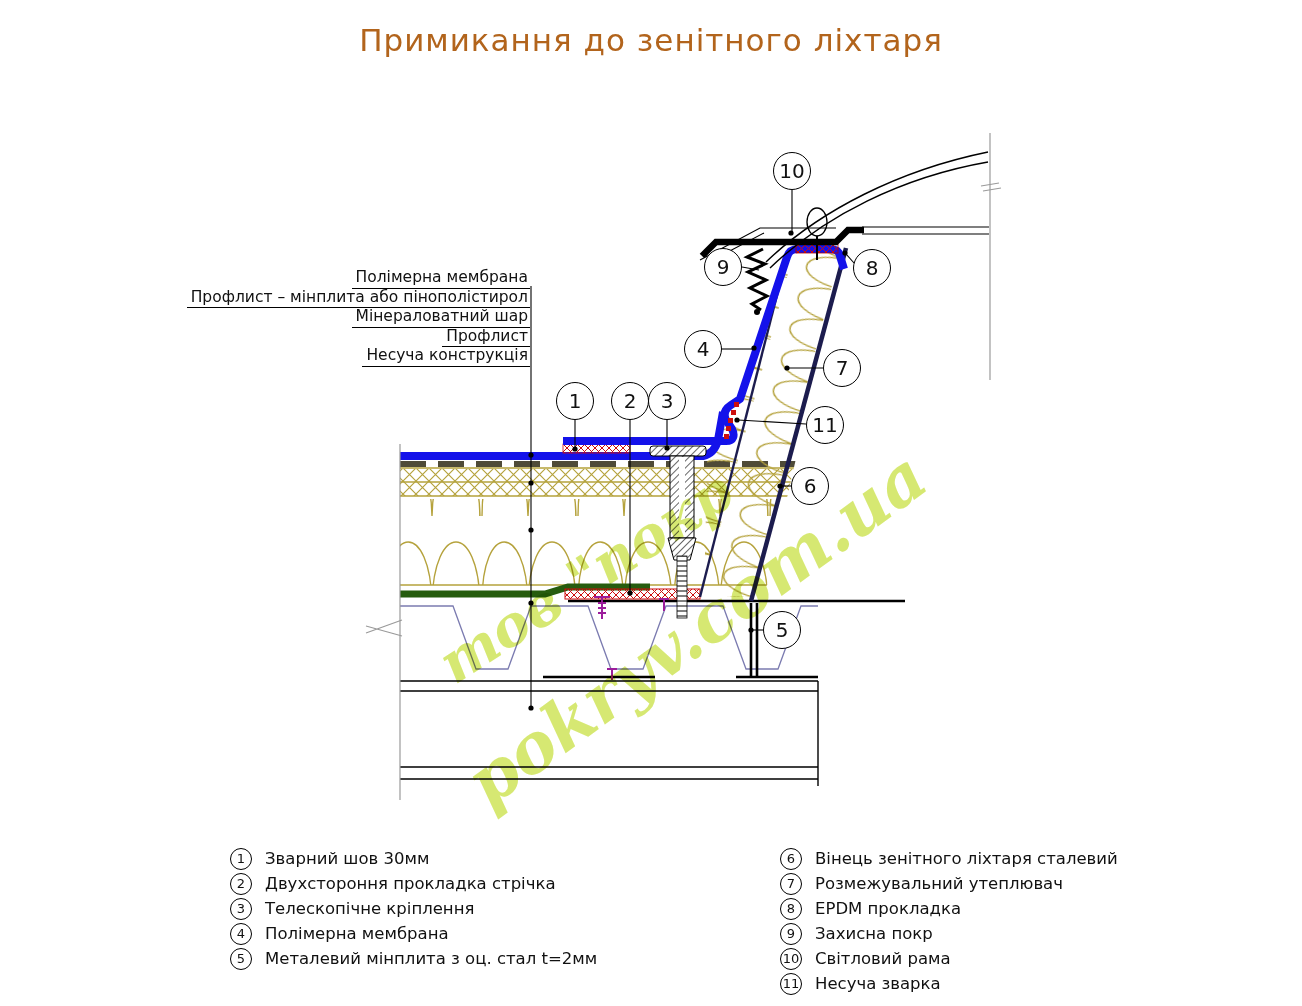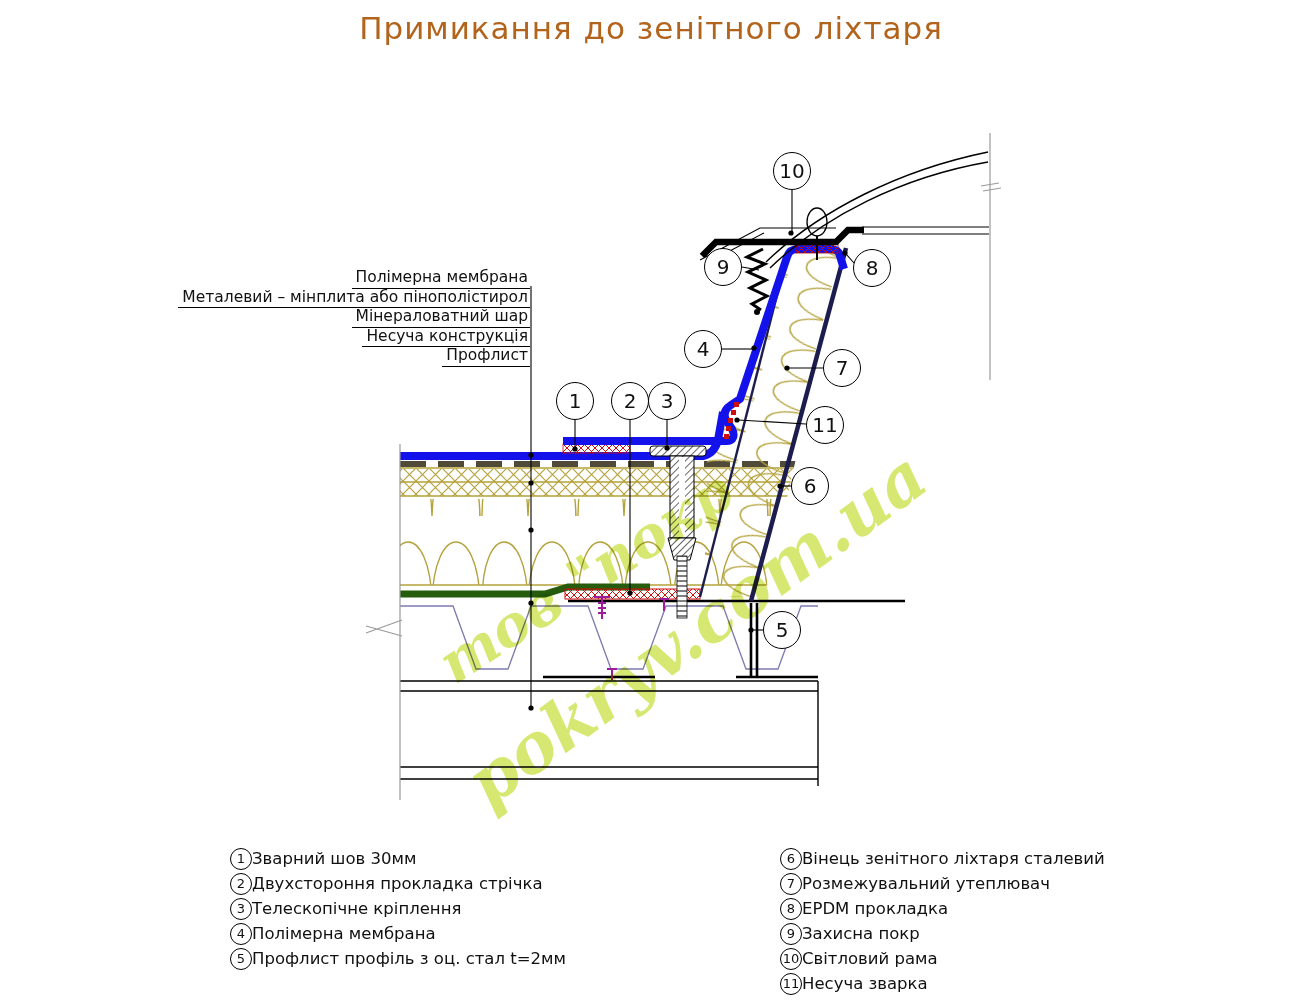--- a/index.html
+++ b/index.html
@@ -1,33 +1,33 @@
 <!DOCTYPE html>
 <html><head>
 <meta charset="utf-8">
 <style>
   html,body{margin:0;padding:0;background:#fff;}
   .page{position:relative;width:1302px;height:1006px;background:#fff;overflow:hidden;
         font-family:"DejaVu Sans",sans-serif;color:#111;}
-  .title{position:absolute;left:0;right:0;top:10px;text-align:center;
+  .title{position:absolute;left:0;right:0;top:22px;text-align:center;
          font-size:31px;letter-spacing:1px;color:#b2641c;}
   svg.draw{position:absolute;left:0;top:0;z-index:1;}
   .labelblock{position:absolute;top:267px;right:772px;width:360px;text-align:right;z-index:2;}
   .labelblock .row{display:block;line-height:19.6px;height:19.6px;white-space:nowrap;}
   .labelblock .row span{display:inline-block;border-bottom:1.6px solid #000;
          font-size:15.5px;padding:0 2px 0 4px;}
   .callout{position:absolute;width:38px;height:38px;border:1.6px solid #000;border-radius:50%;
          background:#fff;z-index:4;display:flex;align-items:center;justify-content:center;
          font-size:20px;box-sizing:border-box;}
   .legendcol{position:absolute;z-index:2;}
   .legendrow{display:flex;align-items:center;height:25px;}
   .lnum{flex:0 0 auto;min-width:22px;height:22px;border:1.4px solid #000;border-radius:50%;
         display:flex;align-items:center;justify-content:center;font-size:13px;box-sizing:border-box;
         padding:0 1px;}
-  .ltext{font-size:16.5px;white-space:nowrap;}
+  .ltext{font-size:16.5px;padding-left:13px;white-space:nowrap;}
   .wm{position:absolute;z-index:3;font-family:"DejaVu Serif",serif;font-style:italic;font-weight:bold;
       color:#cbe24a;opacity:.78;mix-blend-mode:multiply;transform-origin:left bottom;
       pointer-events:none;white-space:nowrap;}
   .wm1{left:462px;top:630px;font-size:56px;transform:rotate(-33deg);}
   .wm2{left:498px;top:742px;font-size:68px;transform:rotate(-36deg);}
 </style>
 </head>
 <body>
 
 <div class="page">
@@ -172,24 +172,24 @@
         <circle cx="780" cy="486" r="2.6"></circle>
       <circle cx="787" cy="368" r="2.6"></circle>
         <circle cx="845" cy="253" r="2.6"></circle>
       <circle cx="791" cy="233" r="2.6"></circle>
         <circle cx="737" cy="420" r="2.6"></circle>
     </g>
   </svg>
 
   <div class="labelblock">
     <div class="row"><span>Полімерна мембрана</span></div>
-    <div class="row"><span>Металевий – мінплита або пінополістирол</span></div>
+    <div class="row"><span>Профлист – мінплита або пінополістирол</span></div>
     <div class="row"><span>Мінераловатний шар</span></div>
+    <div class="row"><span>Профлист</span></div>
     <div class="row"><span>Несуча конструкція</span></div>
-    <div class="row"><span>Профлист</span></div>
   </div>
 
   <div class="wm wm1">тов "покр</div>
   <div class="wm wm2">pokryv.com.ua</div>
 
   <div class="callout" style="left:556px;top:382px">1</div>
   <div class="callout" style="left:611px;top:382px">2</div>
   <div class="callout" style="left:648px;top:382px">3</div>
   <div class="callout" style="left:684px;top:330px">4</div>
   <div class="callout" style="left:763px;top:611px">5</div>
@@ -212,21 +212,21 @@
     <div class="legendrow">
       <span class="lnum">3</span>
       <span class="ltext">Телескопічне кріплення</span>
       </div>
     <div class="legendrow">
       <span class="lnum">4</span>
       <span class="ltext">Полімерна мембрана</span>
       </div>
     <div class="legendrow">
       <span class="lnum">5</span>
-      <span class="ltext">Профлист профіль з оц. стал t=2мм</span>
+      <span class="ltext">Металевий мінплита з оц. стал t=2мм</span>
       </div>
   </div>
 
   <div class="legendcol" style="left:780px;top:846px">
     <div class="legendrow">
       <span class="lnum">6</span>
       <span class="ltext">Вінець зенітного ліхтаря сталевий</span>
       </div>
     <div class="legendrow">
       <span class="lnum">7</span>

